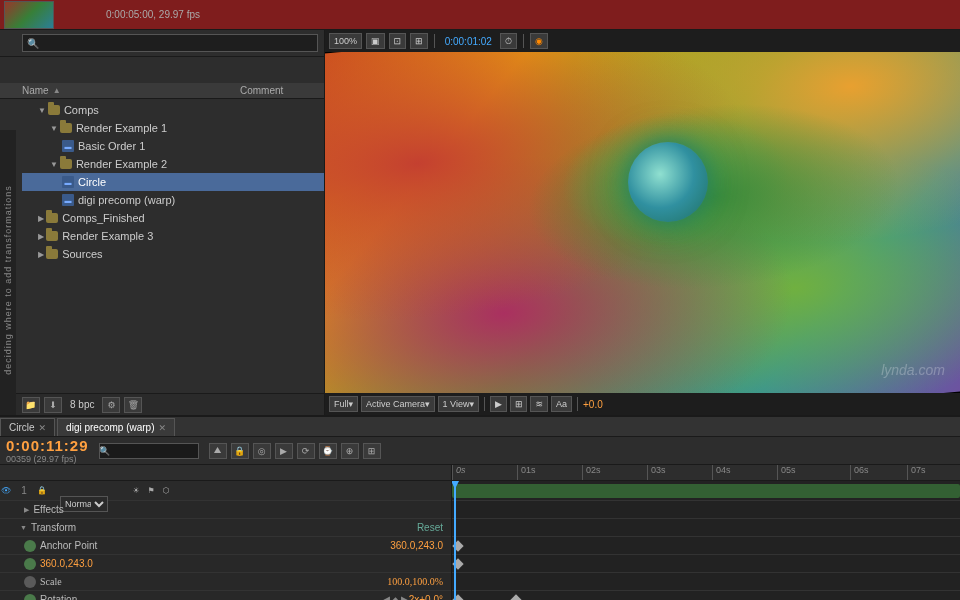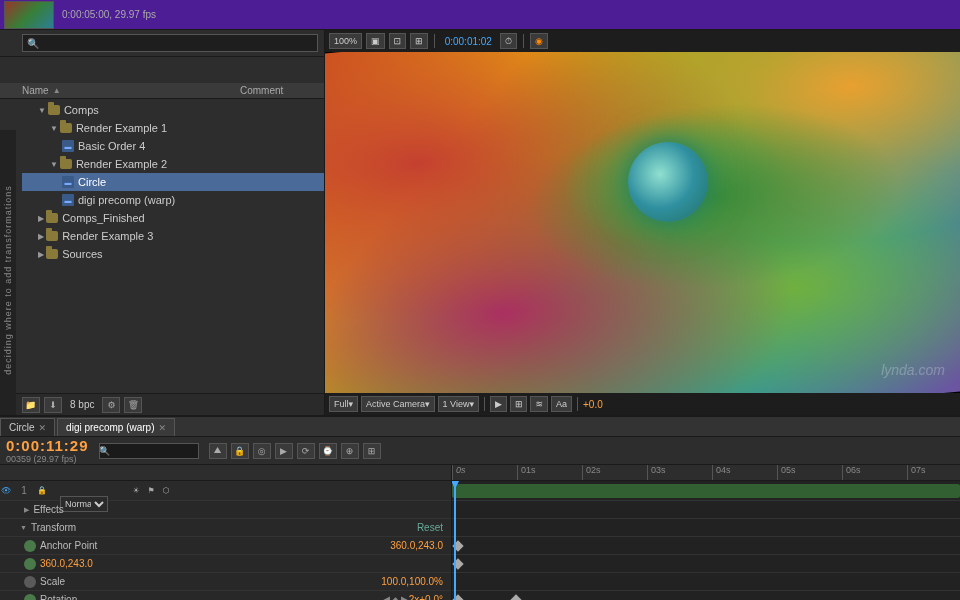--- a/index.html
+++ b/index.html
@@ -12,24 +12,25 @@
       color: #ccc;
       overflow: hidden;
       display: flex;
       flex-direction: column;
     }
 
     
     .top-bar {
       display: flex;
       height: 30px;
-      background: #4c1d95;
+      background: #7f1d1d;
       align-items: center;
       padding: 0 4px;
       border-bottom: 1px solid #1a1a1a;
+      gap: 44px;
     }
     .top-bar-thumbnail {
       width: 50px;
       height: 28px;
       background: #1a1a1a;
       border: 1px solid #555;
       margin-right: 8px;
       position: relative;
       overflow: hidden;
     }
@@ -618,21 +619,21 @@
 
       <div class="tree-item indent-2">
         <span class="triangle">▼</span>
         <div class="folder-icon"></div>
         <span>Render Example 1</span>
       </div>
 
 
       <div class="tree-item indent-3">
         <div class="comp-icon">▬</div>
-        <span>Basic Order 4</span>
+        <span>Basic Order 1</span>
       </div>
 
       <div class="tree-item indent-2">
         <span class="triangle">▼</span>
         <div class="folder-icon"></div>
         <span>Render Example 2</span>
       </div>
 
       <div class="tree-item indent-3 selected">
         <div class="comp-icon">▬</div>
@@ -753,21 +754,21 @@
     <div class="timeline-labels-col" style="display:flex;align-items:center;padding-left:4px;">
       <span style="font-size:9px;color:#666;">&nbsp;</span>
     </div>
     <div class="timeline-ruler">
       <div class="ruler-tick" style="left:0px;font-style:italic;"><span>0s</span></div>
       <div class="ruler-tick" style="left:65px;"><span>01s</span></div>
       <div class="ruler-tick" style="left:130px;"><span>02s</span></div>
       <div class="ruler-tick" style="left:195px;"><span>03s</span></div>
       <div class="ruler-tick" style="left:260px;"><span>04s</span></div>
       <div class="ruler-tick" style="left:325px;"><span>05s</span></div>
-      <div class="ruler-tick" style="left:390px;"><span>06s</span></div>
+      <div class="ruler-tick" style="left:398px;"><span>06s</span></div>
       <div class="ruler-tick" style="left:455px;"><span>07s</span></div>
     </div>
   </div>
 
   <div class="timeline-content">
 
     <div class="timeline-left">
 
       <div class="layer-row">
         <div class="layer-icons">
@@ -803,21 +804,21 @@
         <div class="prop-stopwatch active"></div>
         <span class="prop-label">Anchor Point</span>
         <span class="prop-value">360.0,243.0</span>
       </div>
 
       <div class="prop-row" style="background:#282828;padding-left:24px;">
         <div class="prop-stopwatch active"></div>
         <span class="prop-value">360.0,243.0</span>
       </div>
 
-      <div class="prop-row" style="background:#282828;padding-left:24px;">
+      <div class="prop-row" style="background:#282828;padding-left:24px;font-family:Liberation Serif, serif;">
         <div class="prop-stopwatch"></div>
         <span class="prop-label">Scale</span>
         <span class="prop-value">100.0,100.0%</span>
       </div>
 
       <div class="prop-row" style="background:#282828;padding-left:24px;">
         <div class="prop-stopwatch active"></div>
         <span class="prop-label">Rotation</span>
         <div class="nav-arrows">
           <span class="nav-arrow">◀</span>

